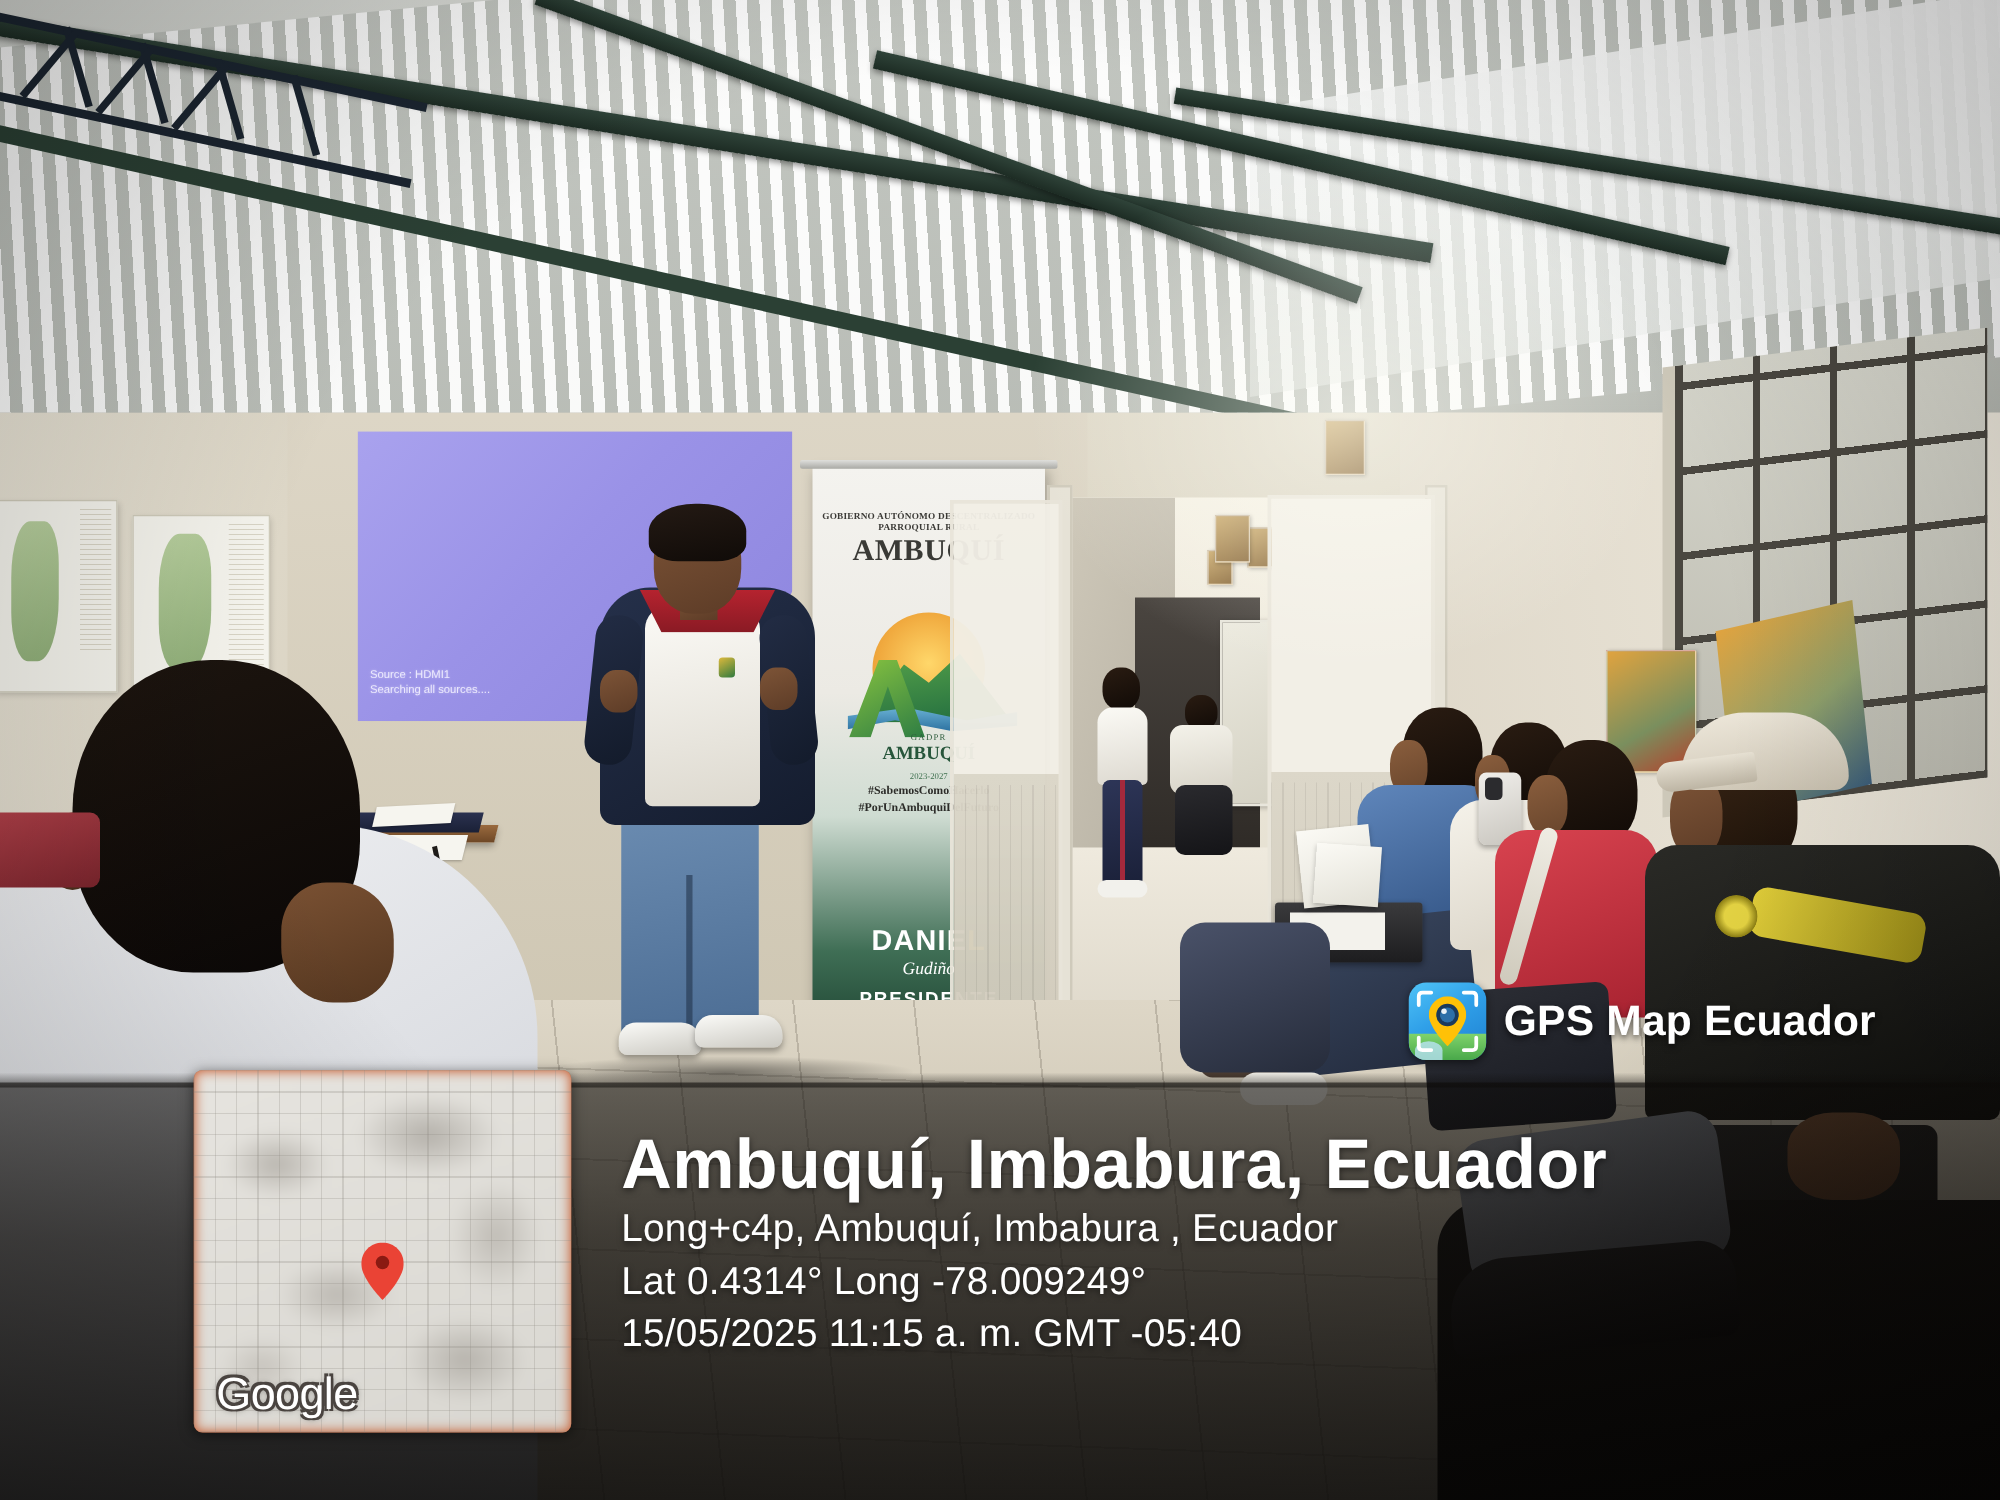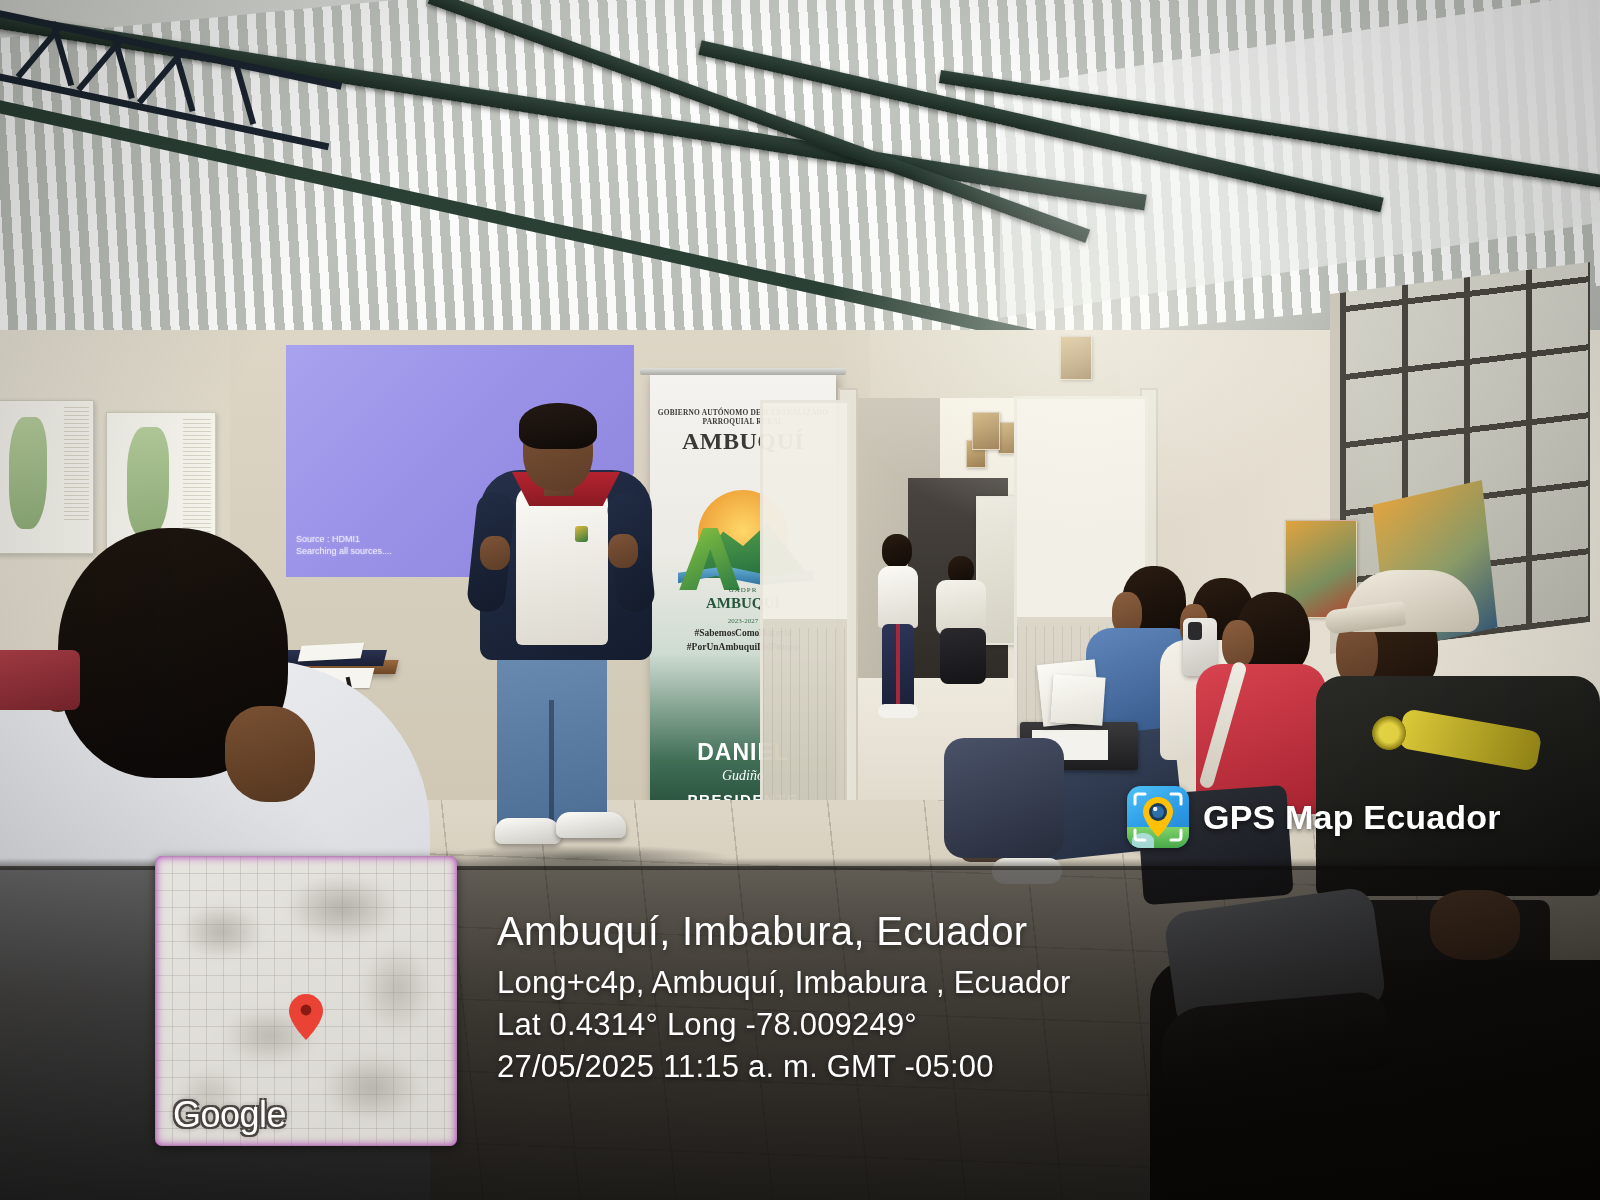--- a/index.html
+++ b/index.html
@@ -391,21 +391,21 @@
   }
   .gps-dark-edge{
     position:absolute;left:0;top:858px;width:1600px;height:12px;
     background:linear-gradient(180deg,rgba(12,10,8,0),rgba(12,10,8,.52));
   }
 
   
   .map-thumb{
     position:absolute;left:155px;top:856px;width:302px;height:290px;
     border-radius:7px;overflow:hidden;
-    background:#a21caf;
+    background:#c2410c;
     box-shadow:0 2px 10px rgba(0,0,0,.5);
   }
   .map-blur{
     position:absolute;inset:0;
     background:
       radial-gradient(ellipse 60px 40px at 22% 26%,rgba(176,172,165,.85),transparent 70%),
       radial-gradient(ellipse 80px 46px at 62% 18%,rgba(168,164,157,.8),transparent 72%),
       radial-gradient(ellipse 52px 64px at 80% 46%,rgba(183,179,172,.8),transparent 70%),
       radial-gradient(ellipse 66px 40px at 38% 62%,rgba(178,174,167,.8),transparent 72%),
       radial-gradient(ellipse 48px 36px at 18% 82%,rgba(190,186,179,.75),transparent 70%),
@@ -430,21 +430,21 @@
     letter-spacing:-.5px;
     text-shadow:
       -2px -2px 0 #4a4440,2px -2px 0 #4a4440,
       -2px 2px 0 #4a4440,2px 2px 0 #4a4440,
       0 0 6px rgba(0,0,0,.6);
   }
 
   
   .gps-text{position:absolute;left:497px;top:900px;width:1090px;color:#fff;}
   .gps-title{
-    font-size:40px;font-weight:400;line-height:62px;
+    font-size:56px;font-weight:700;line-height:62px;
     letter-spacing:.3px;
     text-shadow:0 2px 6px rgba(0,0,0,.55);
   }
   .gps-line{
     font-size:31px;font-weight:400;line-height:42px;
     letter-spacing:.2px;
     text-shadow:0 2px 5px rgba(0,0,0,.5);
   }
 
   
@@ -712,16 +712,16 @@
       <path d="M17 0 C26.4 0 34 7.6 34 17 C34 29 17 46 17 46 C17 46 0 29 0 17 C0 7.6 7.6 0 17 0 Z" fill="#ea4335"></path>
       <circle cx="17" cy="16" r="5.4" fill="#8b1a12"></circle>
     </svg>
     <div class="google-wm">Google</div>
   </div>
 
   <div class="gps-text">
     <div class="gps-title">Ambuquí, Imbabura, Ecuador</div>
     <div class="gps-line">Long+c4p, Ambuquí, Imbabura , Ecuador</div>
     <div class="gps-line">Lat 0.4314° Long -78.009249°</div>
-    <div class="gps-line">27/05/2025 11:15 a. m. GMT -05:00</div>
+    <div class="gps-line">15/05/2025 11:15 a. m. GMT -05:40</div>
   </div>
 
 </div>
 
 </body></html>

